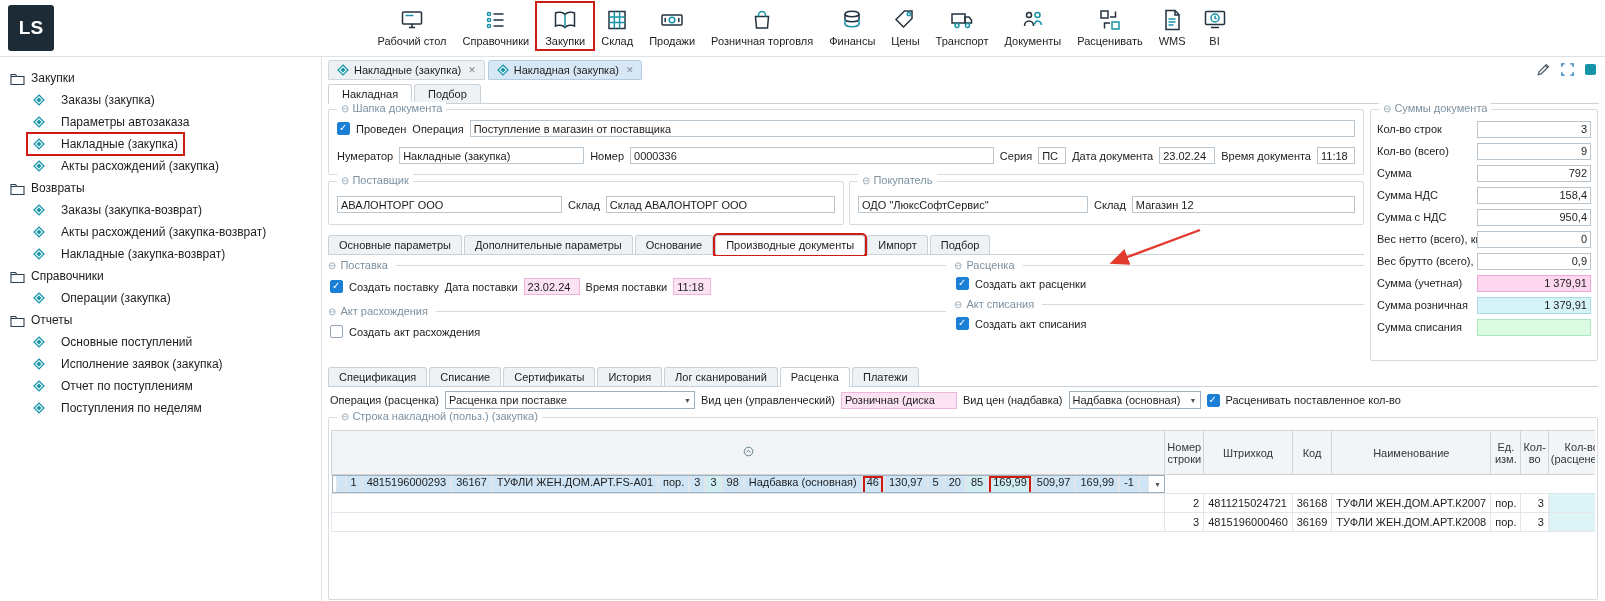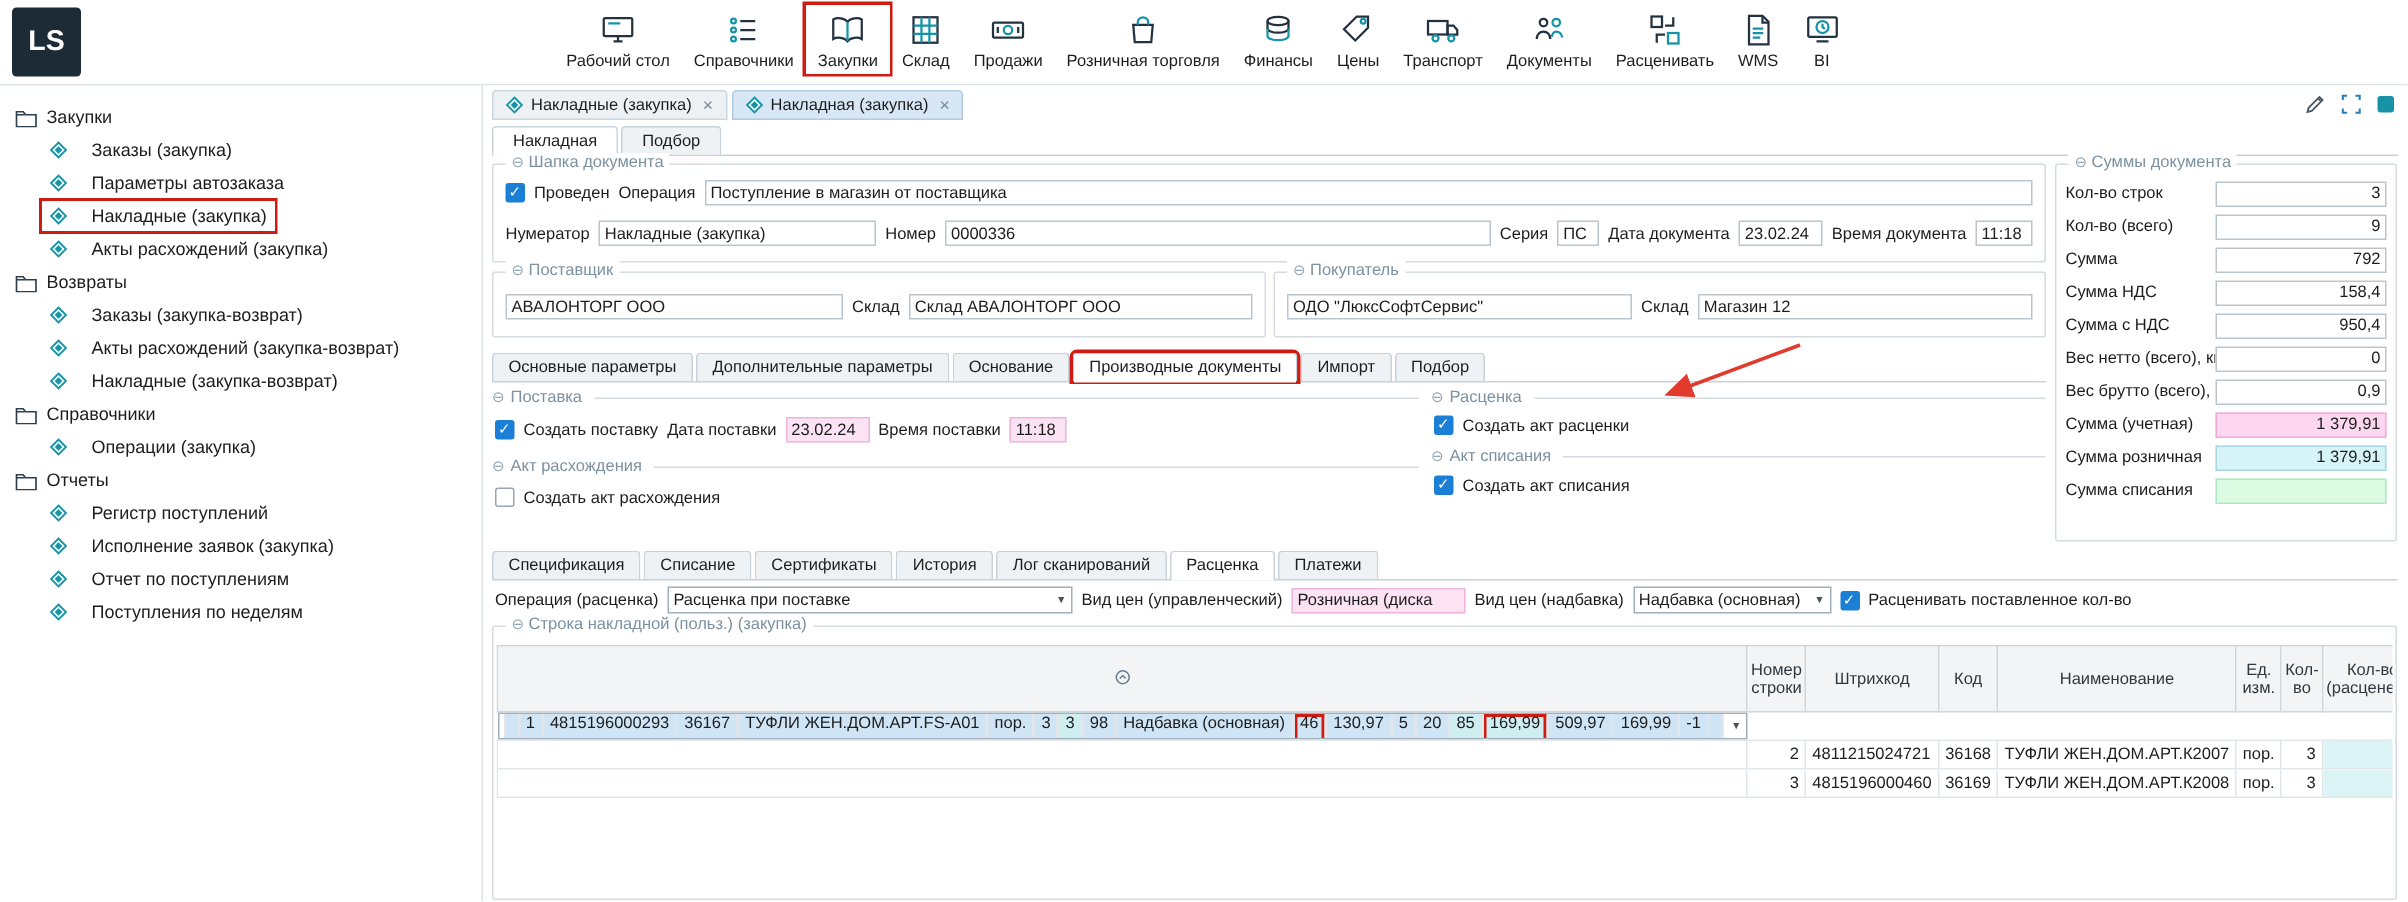--- a/index.html
+++ b/index.html
@@ -361,21 +361,21 @@
             <span class="lbl">Отчеты</span>
           </div>
           <div class="tree-item">
             <span class="hlwrap">
               <span class="tico">
                 <svg width="12" height="12" viewBox="0 0 12 12" fill="#eafafb" stroke="#1793a7" stroke-width="1.2">
                   <path d="M6 1L11 6L6 11L1 6z"></path>
                   <path d="M6 3.5L8.5 6L6 8.5L3.5 6z" fill="#1793a7" stroke="none"></path>
                 </svg>
               </span>
-              <span class="lbl">Регистр поступлений</span>
+              <span class="lbl">Основные поступлений</span>
             </span>
           </div>
           <div class="tree-item">
             <span class="hlwrap">
               <span class="tico">
                 <svg width="12" height="12" viewBox="0 0 12 12" fill="#eafafb" stroke="#1793a7" stroke-width="1.2">
                   <path d="M6 1L11 6L6 11L1 6z"></path>
                   <path d="M6 3.5L8.5 6L6 8.5L3.5 6z" fill="#1793a7" stroke="none"></path>
                 </svg>
               </span>
@@ -618,21 +618,21 @@
           <div class="ptab">Списание</div>
           <div class="ptab">Сертификаты</div>
           <div class="ptab">История</div>
           <div class="ptab">Лог сканирований</div>
           <div class="ptab active">Расценка</div>
           <div class="ptab">Платежи</div>
         </div>
 
       <div class="frow abs" style="left:8px;top:334px;right:10px">
         <label>Операция (расценка)</label>
-        <div class="sel" style="width:270px">
+        <div class="sel" style="width:250px">
           <span>Расценка при поставке</span>
         </div>
         <label>Вид цен (управленческий)</label>
         <div class="inp pink" style="width:116px">Розничная (диска</div>
         <label>Вид цен (надбавка)</label>
         <div class="sel" style="width:132px">
           <span>Надбавка (основная)</span>
         </div>
         <span class="cb on"></span>
         <label>Расценивать поставленное кол-во</label>

